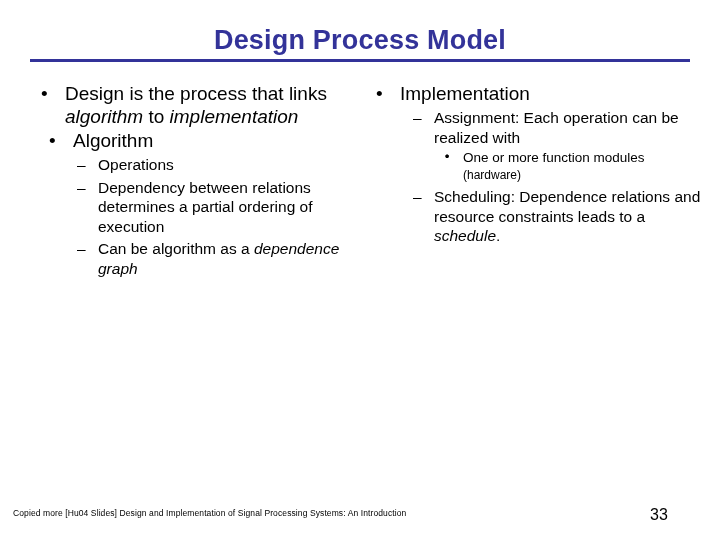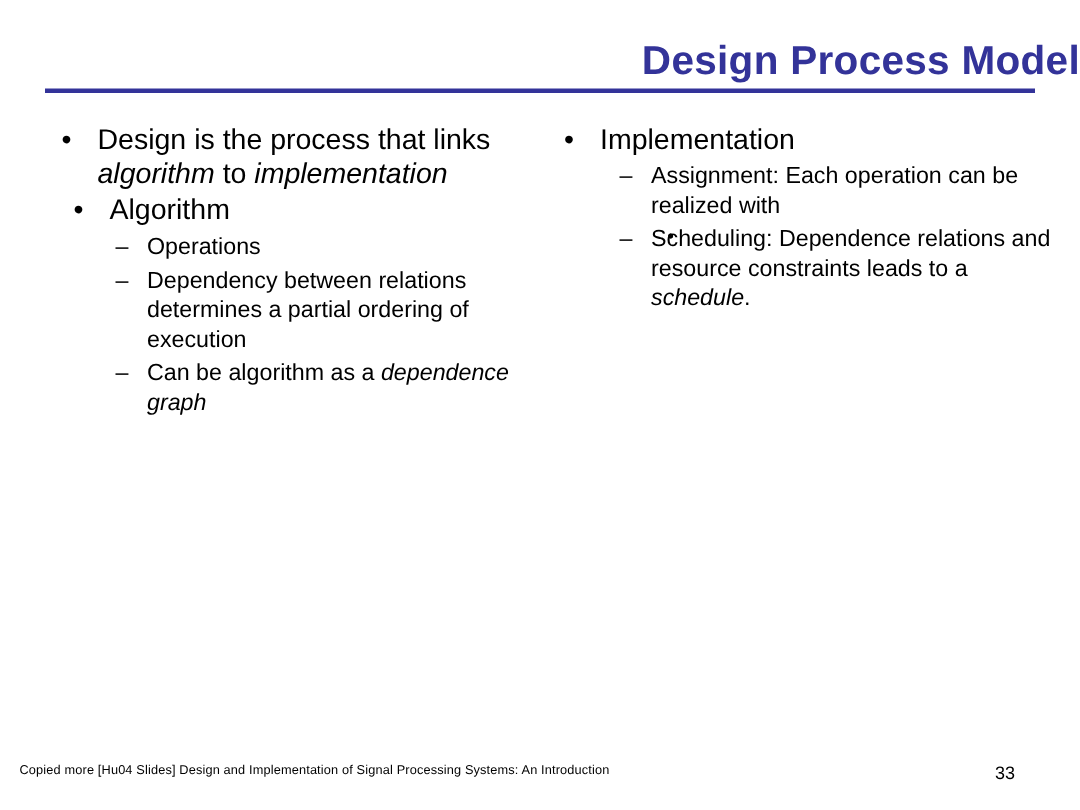--- a/index.html
+++ b/index.html
@@ -15,21 +15,21 @@
     overflow: hidden;
     position: relative;
   }
 
   
   .slide-title {
     position: absolute;
     left: 0;
     top: 26px;
     width: 720px;
-    text-align: right;
+    text-align: center;
     font-size: 27px;
     font-weight: bold;
     color: #333399;
     letter-spacing: 0.2px;
     line-height: 1.1;
   }
   .title-rule {
     position: absolute;
     left: 30px;
     top: 59px;
@@ -116,22 +116,22 @@
     font-size: 8.5px;
     line-height: 11px;
     color: #000000;
     letter-spacing: 0.1px;
   }
   .page-number {
     position: absolute;
     left: 650px;
     top: 505px;
     width: 40px;
-    text-align: center;
-    font-size: 12px;
+    text-align: left;
+    font-size: 16px;
     line-height: 20px;
     color: #000000;
   }
 </style>
 </head>
 <body>
 
 <div class="slide-title">Design Process Model</div>
 
 <div class="title-rule"></div>
@@ -141,19 +141,19 @@
     <div class="b1 indent"><span class="mark">•</span><span><span>Algorithm</span></span></div>
     <div class="b2"><span class="mark">–</span><span><span>Operations</span></span></div>
     <div class="b2"><span class="mark">–</span><span><span>Dependency between relations determines a partial ordering of execution</span></span></div>
     <div class="b2"><span class="mark">–</span><span><span>Can be algorithm as a </span><em>dependence graph</em></span></div>
   </div>
 
 <div class="col col-right" id="right-column">
     <div class="b1"><span class="mark">•</span><span><span>Implementation</span></span></div>
     <div class="b2"><span class="mark">–</span><span><span>Assignment: Each operation can be realized with</span></span></div>
     <div class="b3"><span class="mark">•</span></div>
-    <div class="b3"><span class="mark">•</span></div>
+    <div class="b3"><span class="mark">•</span><span><span>One or more function modules </span><span class="small">(hardware)</span></span></div>
     <div class="b2"><span class="mark">–</span><span><span>Scheduling: Dependence relations and resource constraints leads to a </span><em>schedule</em><span>.</span></span></div>
   </div>
 
 <div class="footer-note">Copied more  [Hu04 Slides] Design and Implementation of Signal Processing Systems: An Introduction</div>
 
 <div class="page-number">33</div>
 
 </body></html>

